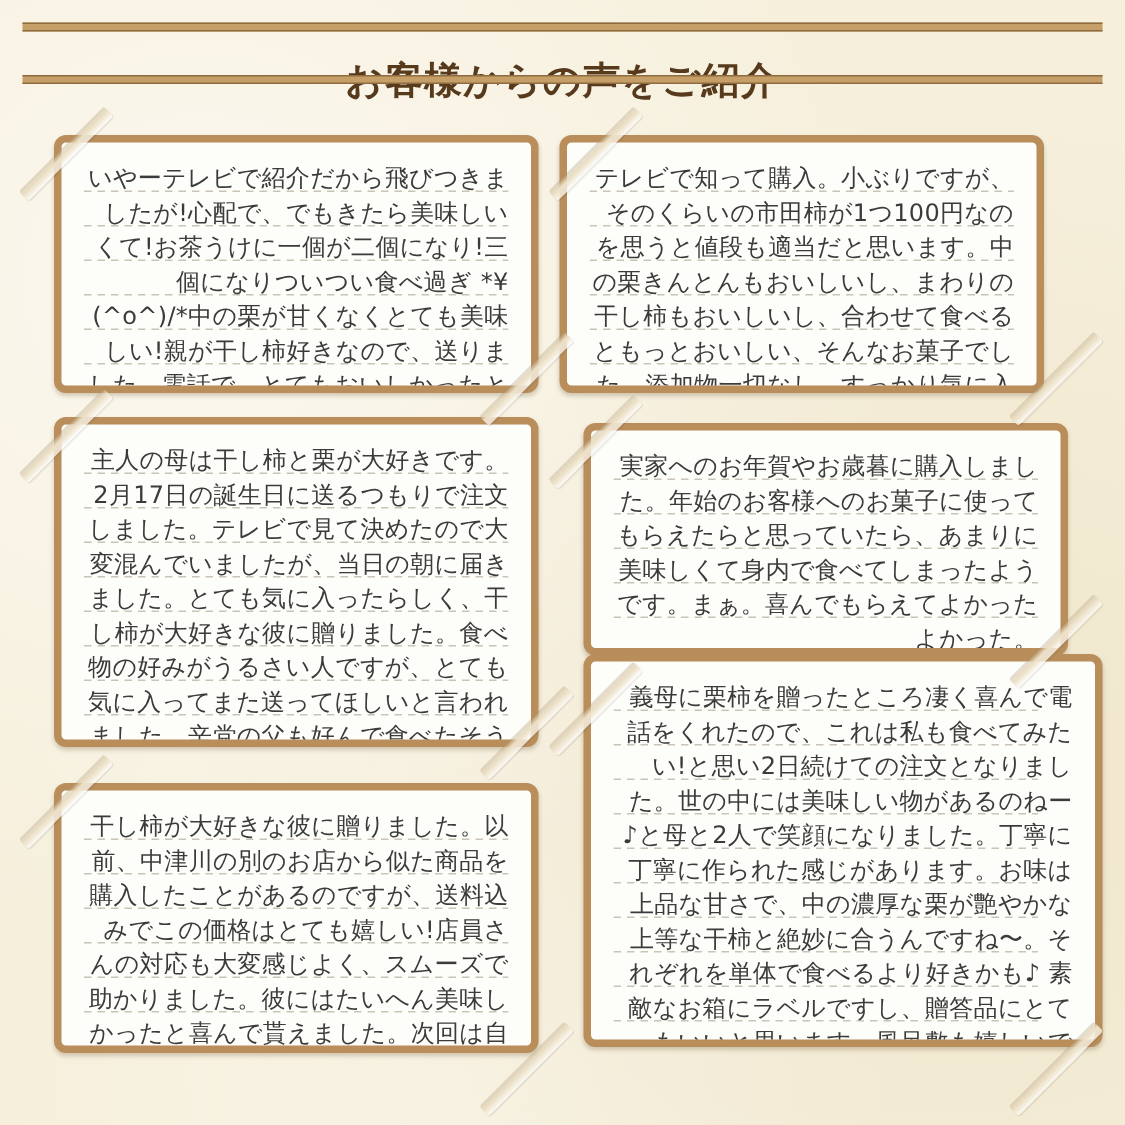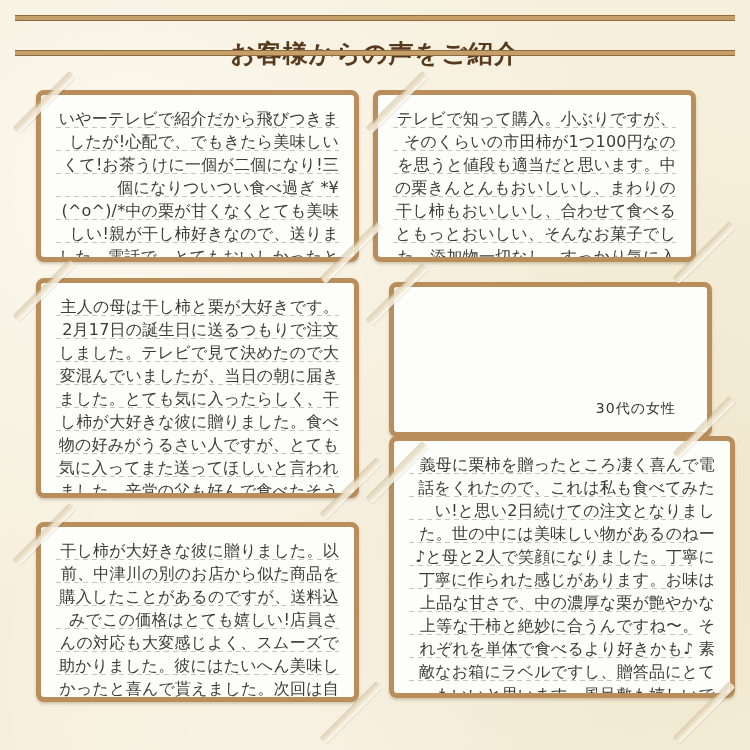--- a/index.html
+++ b/index.html
@@ -106,20 +106,30 @@
         <line x1="0" x2="283" y1="158.5" y2="158.5" stroke="#c9c4b6" stroke-width="1" stroke-dasharray="5 4"></line>
         <line x1="0" x2="283" y1="181.5" y2="181.5" stroke="#c9c4b6" stroke-width="1" stroke-dasharray="5 4"></line>
         <line x1="0" x2="283" y1="204.5" y2="204.5" stroke="#c9c4b6" stroke-width="1" stroke-dasharray="5 4"></line>
       </svg>
     <span class="inner">主人の母は干し柿と栗が大好きです。2月17日の誕生日に送るつもりで注文しました。テレビで見て決めたので大変混んでいましたが、当日の朝に届きました。とても気に入ったらしく、干し柿が大好きな彼に贈りました。食べ物の好みがうるさい人ですが、とても気に入ってまた送ってほしいと言われました。辛党の父も好んで食べたそうです。今度は自分たちの為に注文しようと思っています。</span>
   </div>
 
 </div>
 
 <div class="card" id="card-3">
+  <div class="card-text">
+      <svg class="rule-lines" width="283" height="119">
+        <line x1="0" x2="283" y1="20.5" y2="20.5" stroke="#c9c4b6" stroke-width="1" stroke-dasharray="5 4"></line>
+        <line x1="0" x2="283" y1="43.5" y2="43.5" stroke="#c9c4b6" stroke-width="1" stroke-dasharray="5 4"></line>
+        <line x1="0" x2="283" y1="66.5" y2="66.5" stroke="#c9c4b6" stroke-width="1" stroke-dasharray="5 4"></line>
+        <line x1="0" x2="283" y1="89.5" y2="89.5" stroke="#c9c4b6" stroke-width="1" stroke-dasharray="5 4"></line>
+        <line x1="0" x2="283" y1="112.5" y2="112.5" stroke="#c9c4b6" stroke-width="1" stroke-dasharray="5 4"></line>
+      </svg>
+    <span class="inner">実家へのお年賀やお歳暮に購入しました。年始のお客様へのお菓子に使ってもらえたらと思っていたら、あまりに美味しくて身内で食べてしまったようです。まぁ。喜んでもらえてよかったよかった。</span>
+  </div>
   <div class="attribution">30代の女性</div>
 </div>
 
 <div class="card" id="card-4">
   <div class="card-text">
       <svg class="rule-lines" width="283" height="165">
         <line x1="0" x2="283" y1="20.5" y2="20.5" stroke="#c9c4b6" stroke-width="1" stroke-dasharray="5 4"></line>
         <line x1="0" x2="283" y1="43.5" y2="43.5" stroke="#c9c4b6" stroke-width="1" stroke-dasharray="5 4"></line>
         <line x1="0" x2="283" y1="66.5" y2="66.5" stroke="#c9c4b6" stroke-width="1" stroke-dasharray="5 4"></line>
         <line x1="0" x2="283" y1="89.5" y2="89.5" stroke="#c9c4b6" stroke-width="1" stroke-dasharray="5 4"></line>

